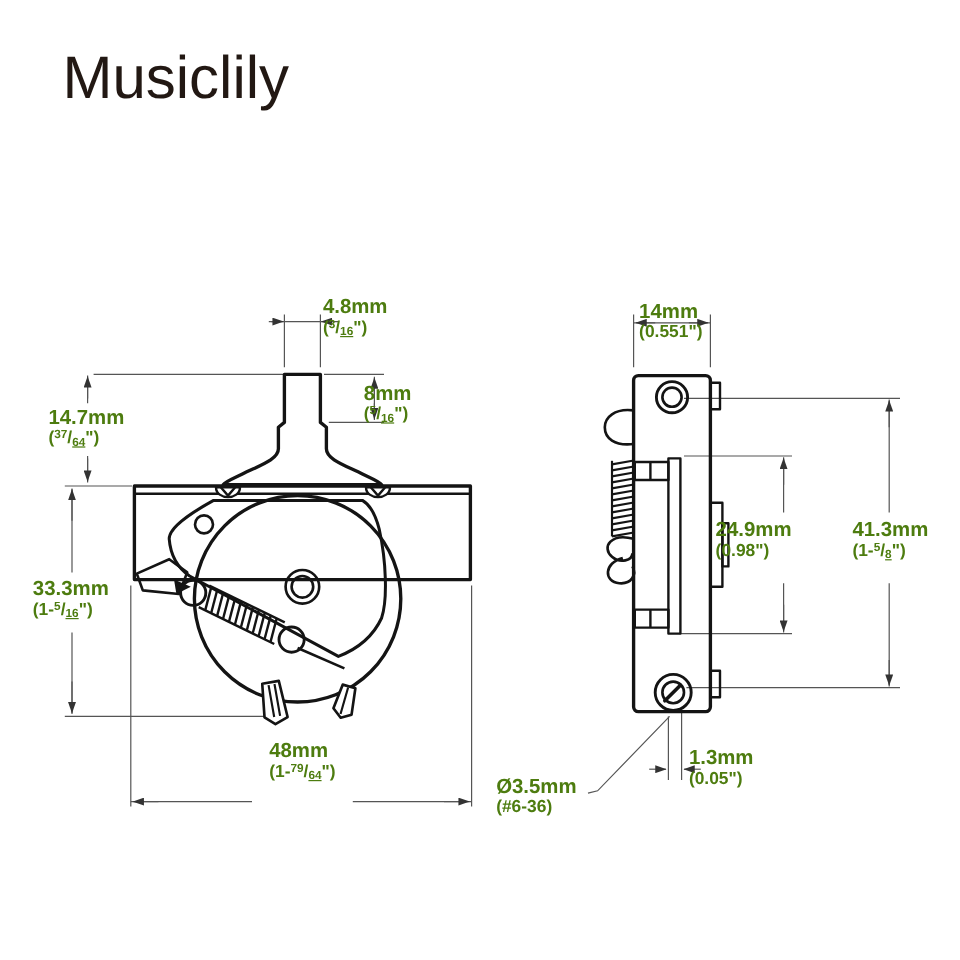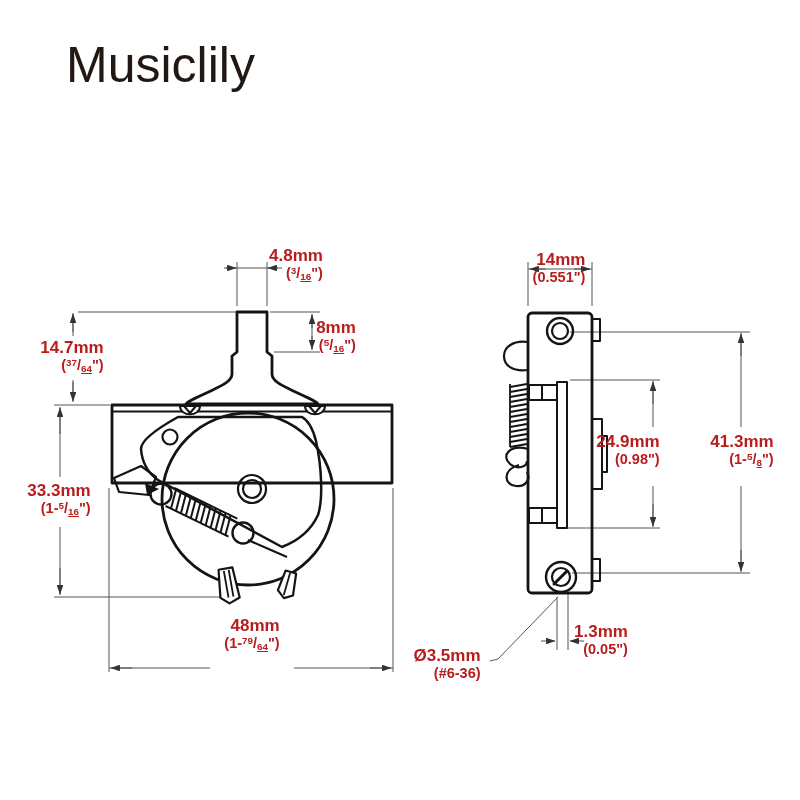--- a/index.html
+++ b/index.html
@@ -1,22 +1,22 @@
 <!DOCTYPE html>
 <html><head>
 <meta charset="utf-8">
 <style>
   html,body{margin:0;padding:0;background:#fff;}
   #stage{position:relative;width:800px;height:800px;background:#fff;overflow:hidden;
          font-family:"Liberation Sans",sans-serif;}
   #drawing{position:absolute;left:0;top:0;}
   .title{position:absolute;left:52px;top:36px;font-size:50px;line-height:58px;
-         font-weight:400;color:#221813;letter-spacing:0;margin-left:14px;}
-  .dim{position:absolute;transform:translateX(-50%);text-align:right;white-space:nowrap;
-       color:#b91c1c;font-weight:bold;font-size:17px;line-height:1.12;}
+         font-weight:400;color:#221813;letter-spacing:0;}
+  .dim{position:absolute;transform:translateX(-50%);text-align:left;white-space:nowrap;
+       color:#4d7c0f;font-weight:bold;font-size:17px;line-height:1.12;}
   .dim .in{font-size:14.5px;}
   .dim sup{font-size:0.68em;vertical-align:0.42em;}
   .dim sub{font-size:0.68em;vertical-align:-0.22em;text-decoration:underline;}
 </style>
 </head>
 <body>
 
 <div id="stage">
 
   <svg id="drawing" width="800" height="800" viewBox="0 0 800 800">
@@ -189,21 +189,21 @@
 
   <div class="title">
     <div>Musiclily</div>
   </div>
 
   <div class="dim" style="left:296px;top:246px">
     <div>4.8mm</div>
     <div class="in"><span>(</span><sup>3</sup><span>/</span><sub>16</sub><span>")</span></div>
   </div>
 
-  <div class="dim" style="left:336px;top:318px">
+  <div class="dim" style="left:323px;top:318px">
     <div>8mm</div>
     <div class="in"><span>(</span><sup>5</sup><span>/</span><sub>16</sub><span>")</span></div>
   </div>
 
   <div class="dim" style="left:72px;top:338px">
     <div>14.7mm</div>
     <div class="in"><span>(</span><sup>37</sup><span>/</span><sub>64</sub><span>")</span></div>
   </div>
 
   <div class="dim" style="left:59px;top:481px">

